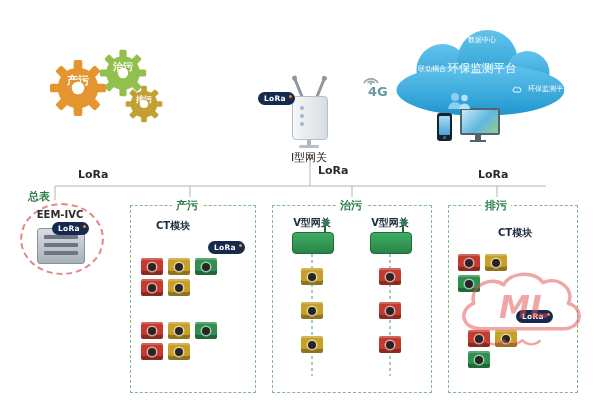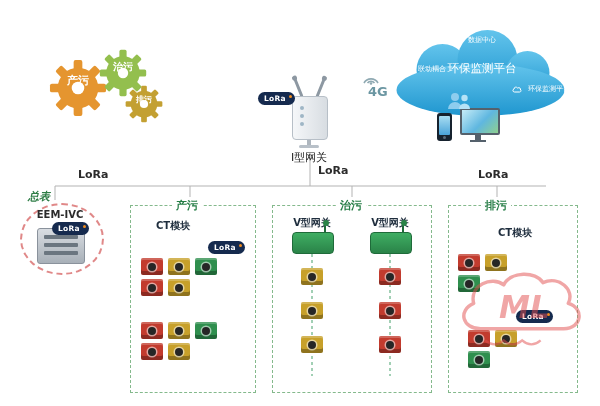--- a/index.html
+++ b/index.html
@@ -49,21 +49,21 @@
   .phone::after{content:"";position:absolute;left:6px;bottom:2px;width:3px;height:3px;border-radius:50%;background:#5a6a78;}
   .monitor{position:absolute;left:460px;top:108px;width:36px;height:23px;border:2px solid #55616c;border-radius:2px;
            background:linear-gradient(135deg,#c6ecf8,#5fb7e0 55%,#8fd08f);z-index:3;}
   .monitor::after{content:"";position:absolute;left:13px;bottom:-7px;width:6px;height:5px;background:#55616c;}
   .monitor::before{content:"";position:absolute;left:8px;bottom:-9px;width:16px;height:2px;background:#55616c;}
 
   
   .bus-lora{position:absolute;font-size:11px;font-weight:bold;color:#2b2b2b;z-index:3;}
 
   
-  .meter-label{position:absolute;left:28px;top:189px;font-size:11px;font-weight:bold;color:#2e7d46;z-index:3;font-style:italic;}
+  .meter-label{position:absolute;left:28px;top:189px;font-size:11px;font-weight:bold;color:#2e7d46;z-index:3;}
   .meter-ring{position:absolute;left:20px;top:203px;width:80px;height:68px;border:2px dashed #e08888;border-radius:50%;z-index:2;}
   .meter-name{position:absolute;left:26px;top:209px;width:68px;text-align:center;font-size:10px;font-weight:bold;color:#2b2b2b;z-index:3;}
   .meter-dev{position:absolute;left:37px;top:228px;width:46px;height:34px;z-index:3;
              background:linear-gradient(180deg,#d9dde2,#a8b0b8);border:1px solid #8a929c;border-radius:3px;}
   .meter-dev::before{content:"";position:absolute;left:6px;right:6px;top:6px;height:4px;background:#6b7680;border-radius:1px;
              box-shadow:0 8px 0 #6b7680,0 16px 0 #6b7680;}
 
   
   .zone-box{position:absolute;border:1px dashed #84b98c;z-index:2;}
   .zone-title{position:absolute;background:#fff;color:#267d46;font-size:11px;font-weight:bold;padding:1px 4px;z-index:4;}

